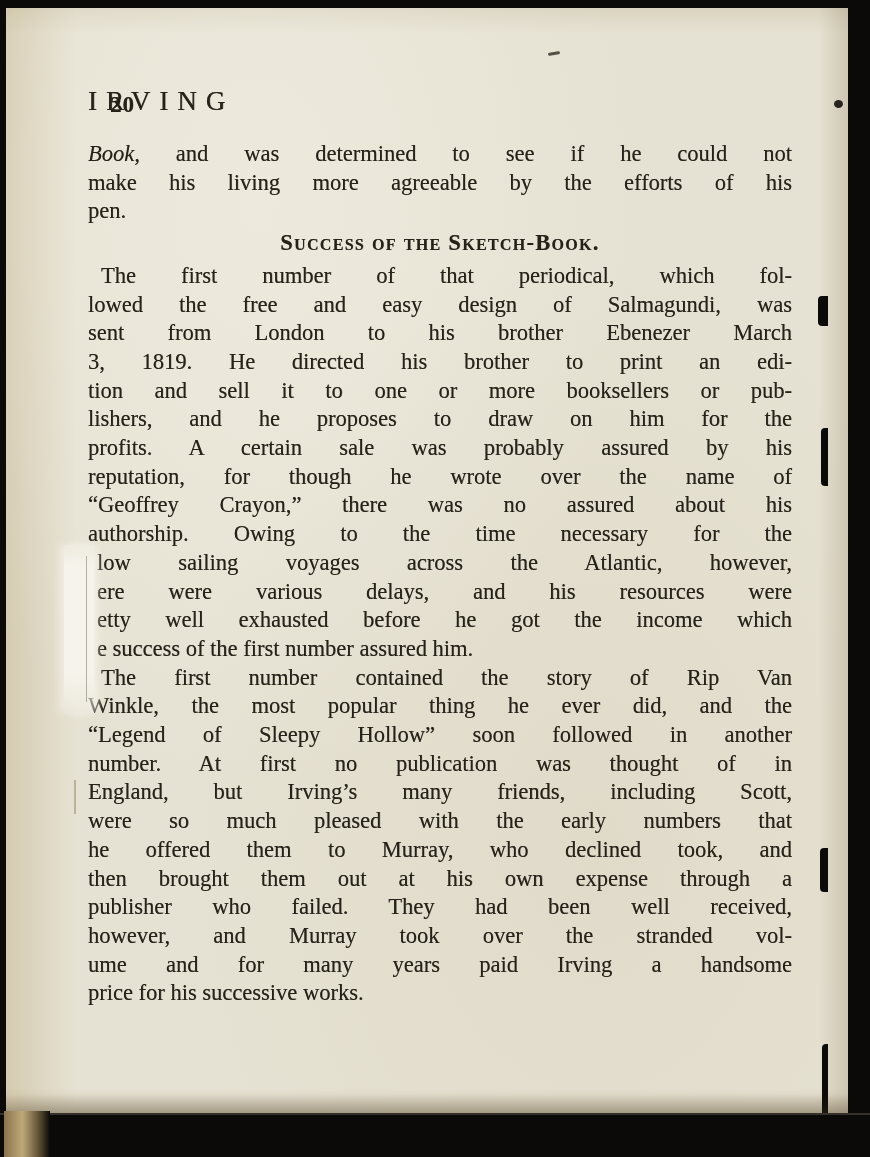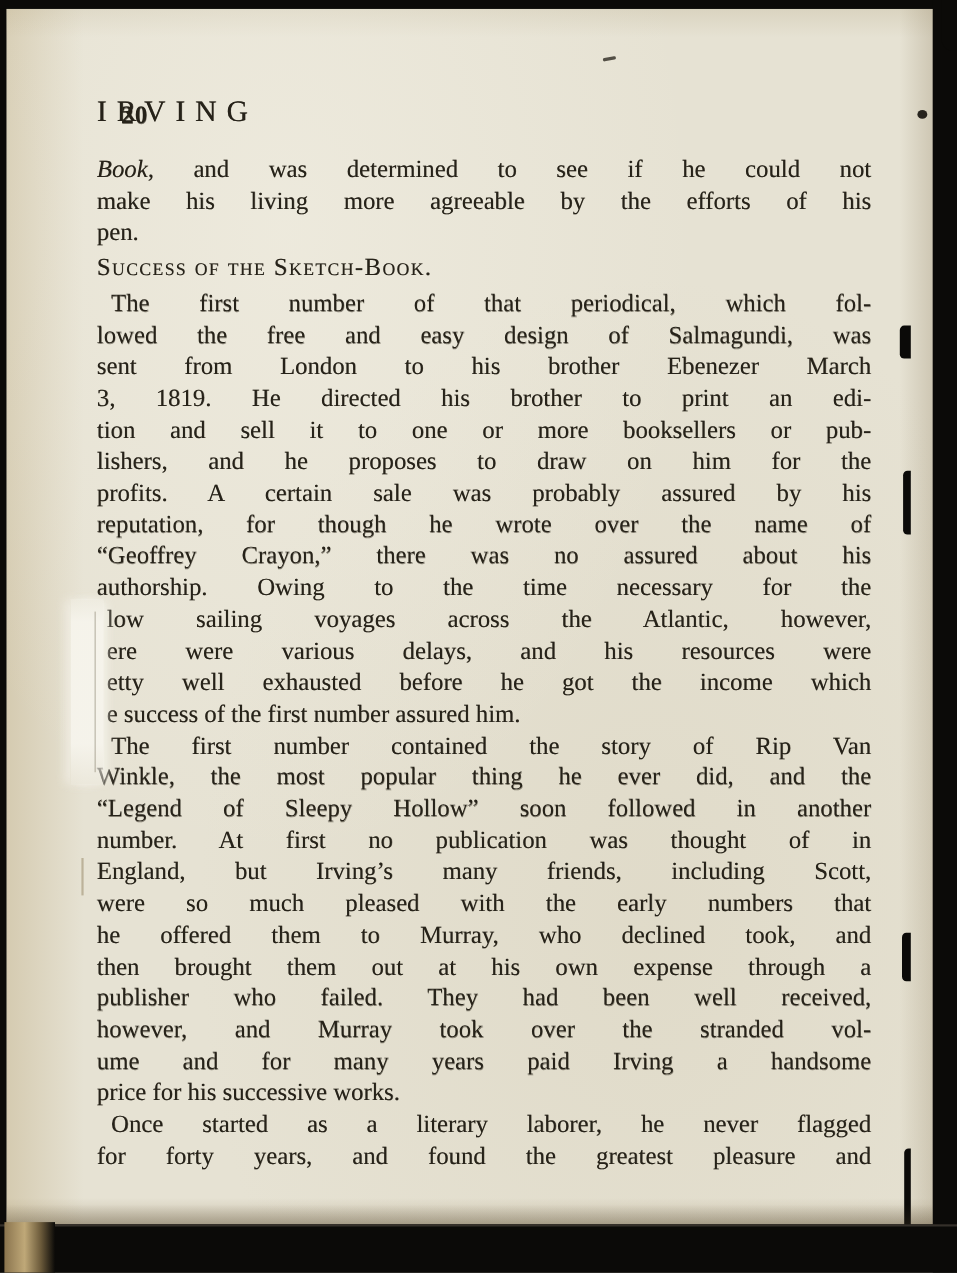--- a/index.html
+++ b/index.html
@@ -62,22 +62,22 @@
     position: absolute; left: 82px; top: 132px; width: 704px;
     font-size: 22.5px; line-height: 28.7px; color: #262219;
     text-shadow: 0.3px 0.3px 0.6px rgba(40,34,22,0.5);
   }
   .para { margin: 0; }
   .line { text-align: justify; text-align-last: justify; }
   .line.flush { text-align-last: left; }
   .indent .line:first-child { text-indent: 13px; }
   .ital { font-style: italic; }
   .heading {
-    font-variant: small-caps;
-    letter-spacing: 1.3px; margin: 3px 0 4px;
+    text-align: center; font-variant: small-caps;
+    letter-spacing: 1.3px; margin: 3px 0 4px; font-weight: bold;
   }
   
   .p2 .line:nth-child(11),
   .p2 .line:nth-child(12),
   .p2 .line:nth-child(13),
   .p2 .line:nth-child(14) { padding-left: 9px; }
   
   .band {
     position: absolute; left: 58px; top: 537px; width: 30px; height: 168px; z-index: 3;
     background: linear-gradient(180deg,
@@ -140,24 +140,20 @@
         <div class="line">England, but Irving’s many friends, including Scott,</div>
         <div class="line">were so much pleased with the early numbers that</div>
         <div class="line">he offered them to Murray, who declined took, and</div>
         <div class="line">then brought them out at his own expense through a</div>
         <div class="line">publisher who failed.  They had been well received,</div>
         <div class="line">however, and Murray took over the stranded vol-</div>
         <div class="line">ume and for many years paid Irving a handsome</div>
         <div class="line flush">price for his successive works.</div>
       </div>
 
-    <div class="para indent p4">
-        <div class="line">Once started as a literary laborer, he never flagged</div>
-        <div class="line">for forty years, and found the greatest pleasure and</div>
-      </div>
   </div>
 
   <div class="band"></div>
   <div class="crease"></div>
   <div class="mark-dash"></div>
   <div class="mark-dot"></div>
   <div class="mark-edge"></div>
   <div class="notch notch-1"></div>
   <div class="notch notch-2"></div>
   <div class="notch notch-3"></div>

